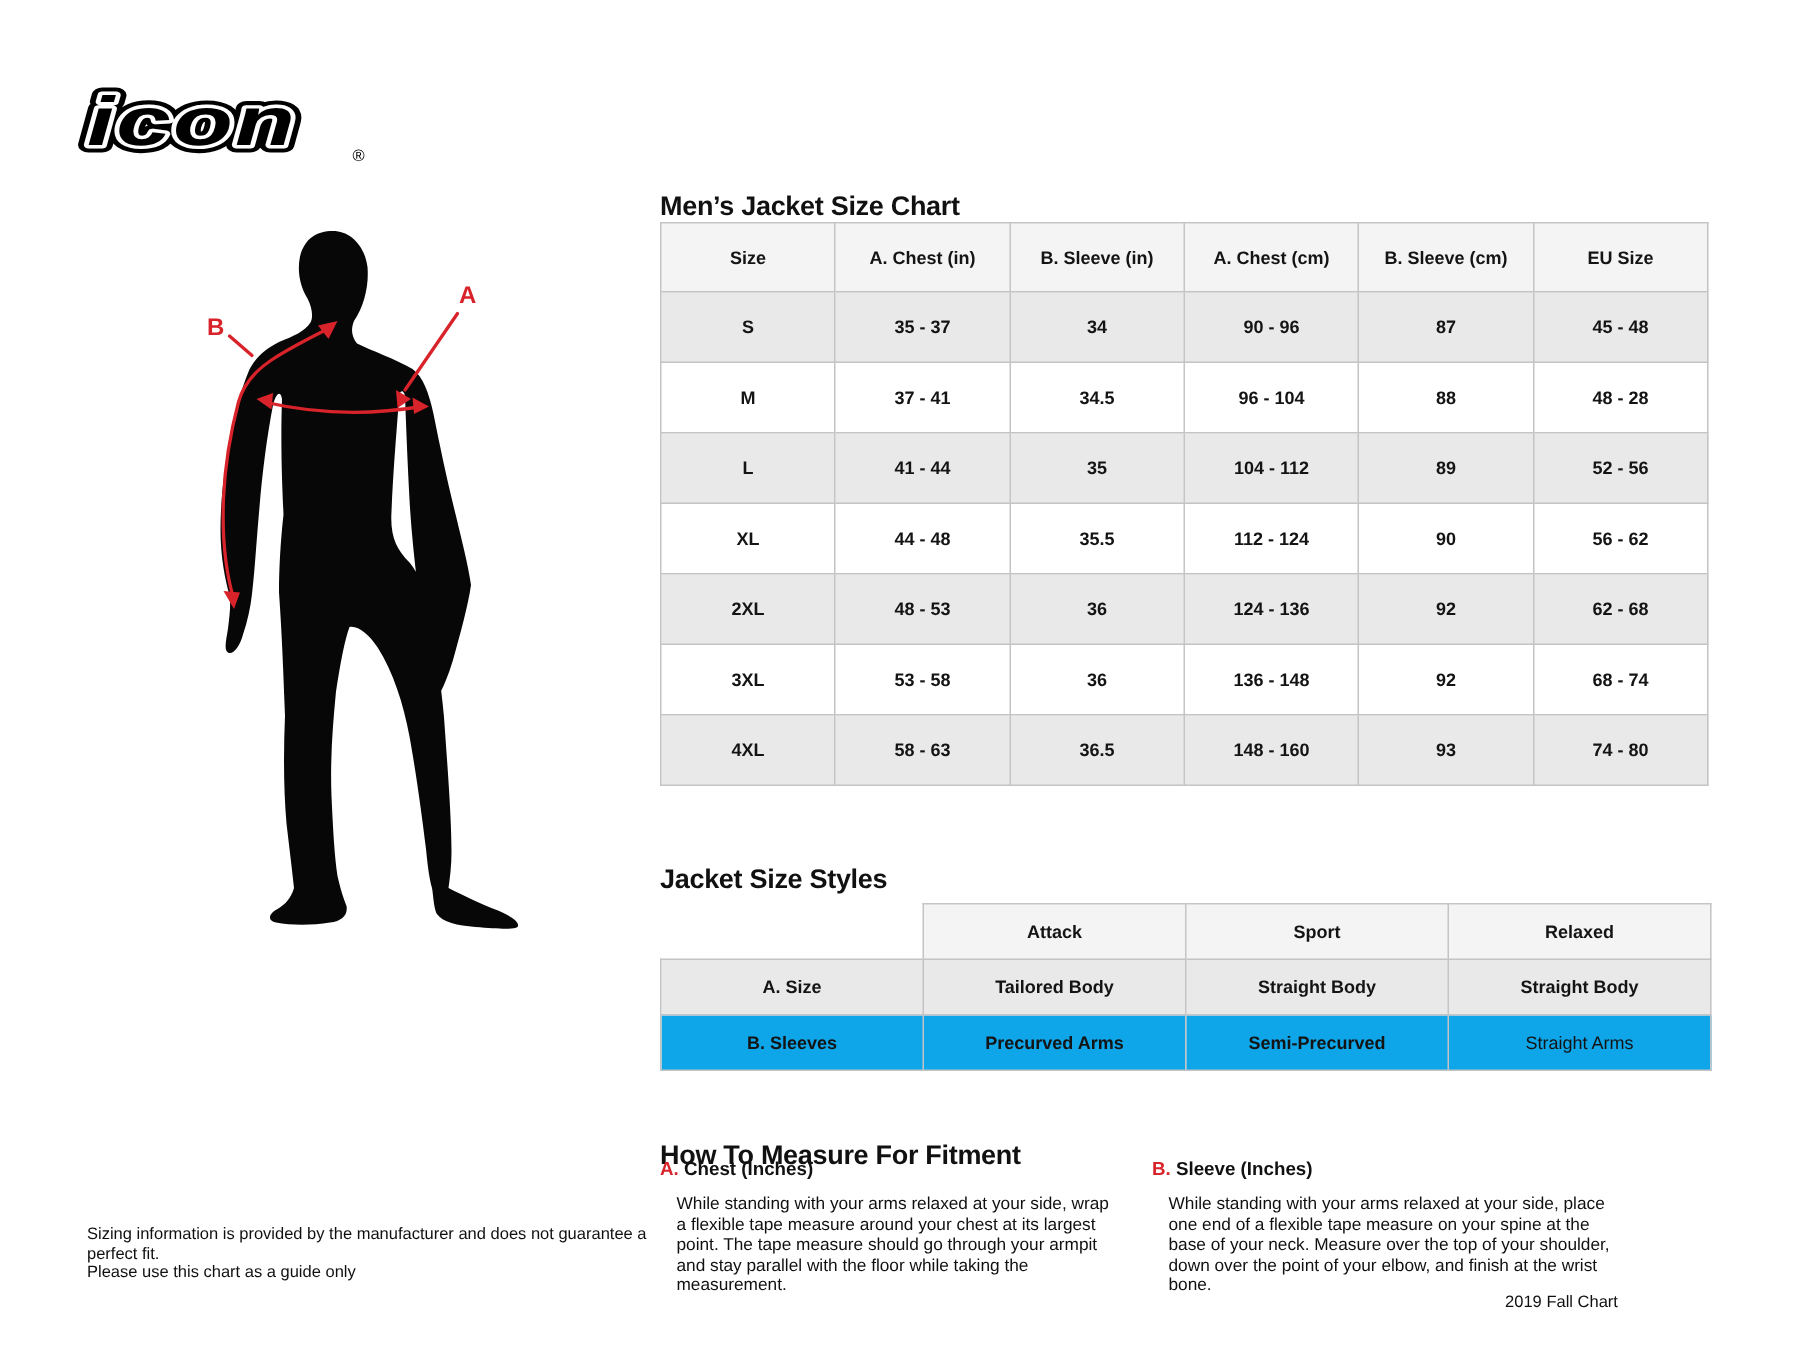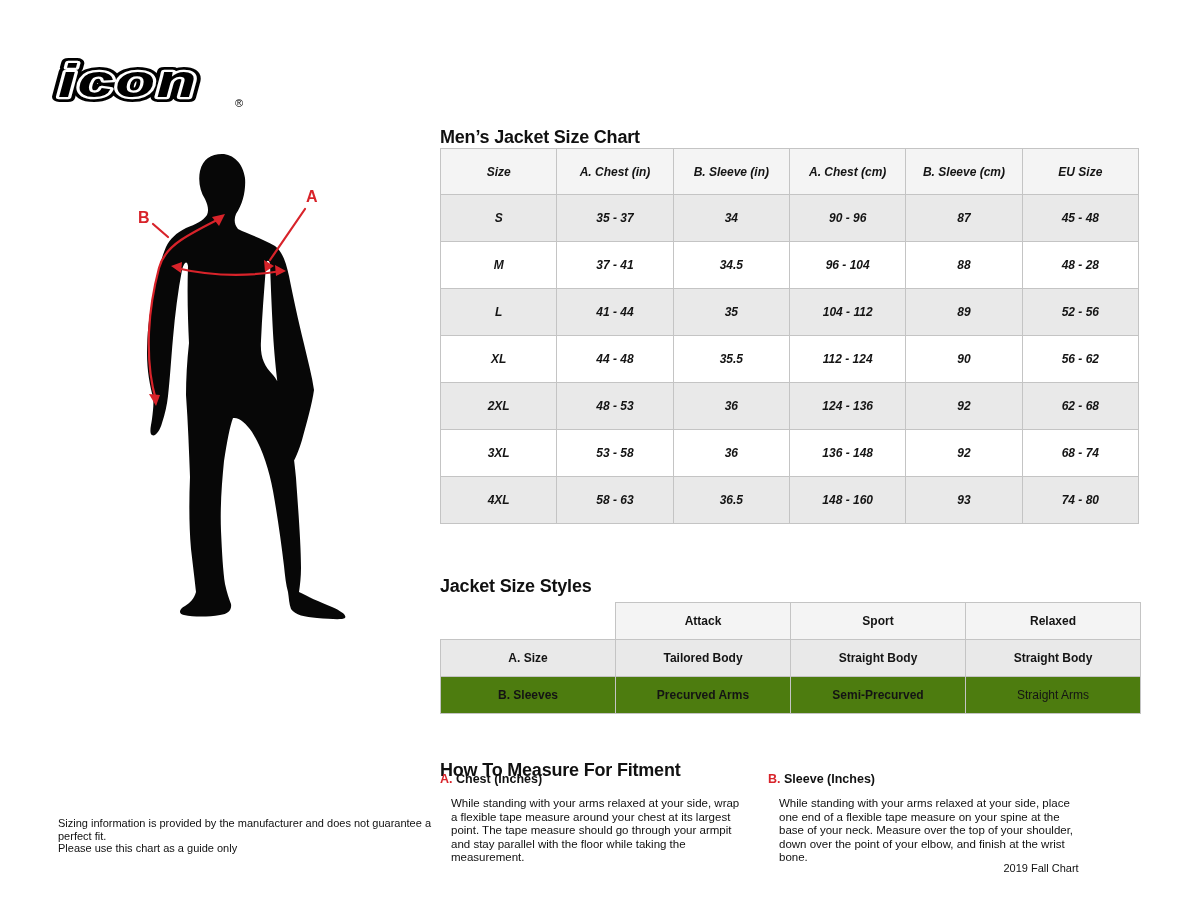--- a/index.html
+++ b/index.html
@@ -8,27 +8,27 @@
   :root{--accent:#d8232a;--border:#c4c4c4;--shade:#e9e9e9;--hshade:#f4f4f4;}
 
   .sec-title{position:absolute;font-size:18px;font-weight:bold;letter-spacing:-0.2px;color:#111;line-height:1.1;}
   #size-title{left:440px;top:108px;margin-top:20px;}
   #styles-title{left:440px;top:562px;}
   #measure-title{left:440px;top:746px;}
 
   table.chart-table{position:absolute;border-collapse:collapse;table-layout:fixed;
         font-size:12px;font-weight:bold;text-align:center;color:#141414;}
   table.chart-table th,table.chart-table td{border:1px solid var(--border);padding:0;}
-  #size-table{left:440px;top:148px;width:699px;font-style:italic;}
+  #size-table{left:440px;top:148px;width:699px;}
   #size-table th{height:45px;background:var(--hshade);}
   #size-table td{height:46px;background:#fff;}
   #size-table tbody tr:nth-child(odd) td{background:var(--shade);}
   #styles-table{left:440px;top:602px;width:701px;}
   #styles-table th{height:36px;background:var(--hshade);}
-  #styles-table td{height:36px;background:#4d7c0f;}
+  #styles-table td{height:36px;background:#0ea5e9;}
   #styles-table tbody tr:first-child td{background:var(--shade);}
   #styles-table th.blank{background:transparent;border:none;}
   .cell-light{font-weight:400;}
 
   .measure-col{position:absolute;top:772px;}
   #measure-a{left:440px;width:318px;}
   #measure-b{left:768px;width:322px;}
   .measure-label{font-size:12.5px;font-weight:bold;color:#111;margin:0 0 2px 0;}
   .accent{color:var(--accent);}
   .measure-text{font-size:11.5px;line-height:13.6px;color:#101010;margin:11px;}

